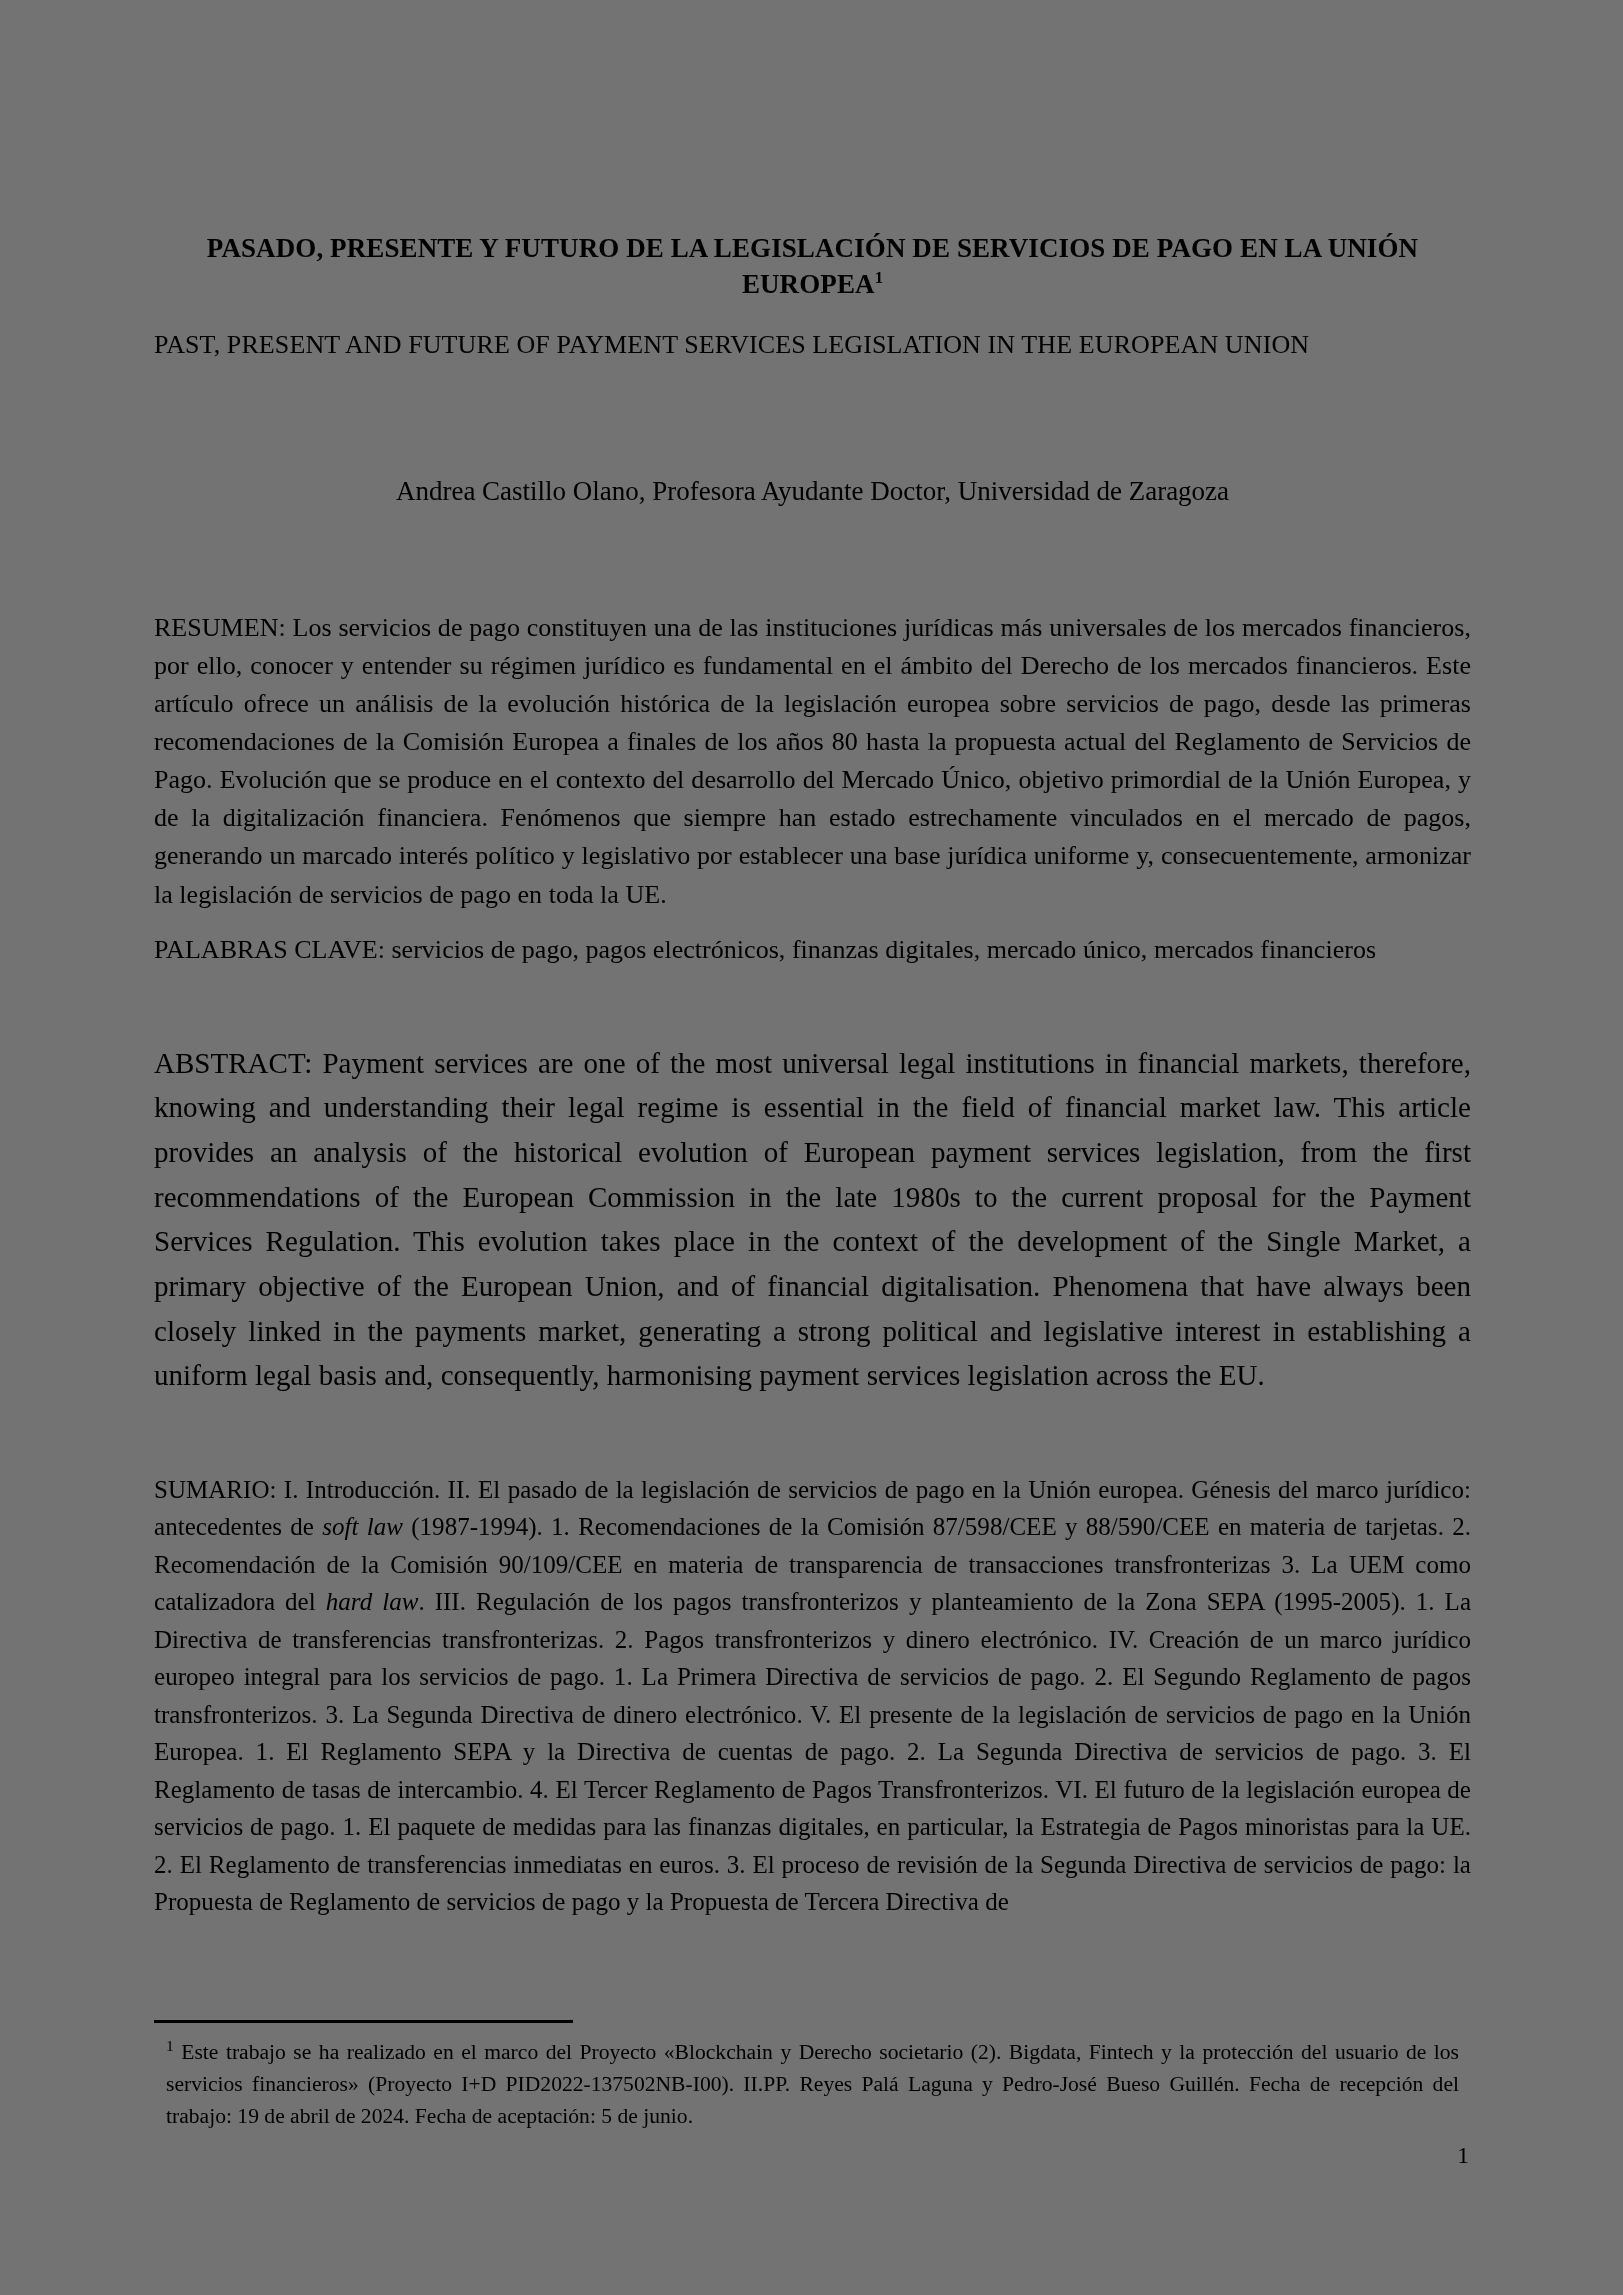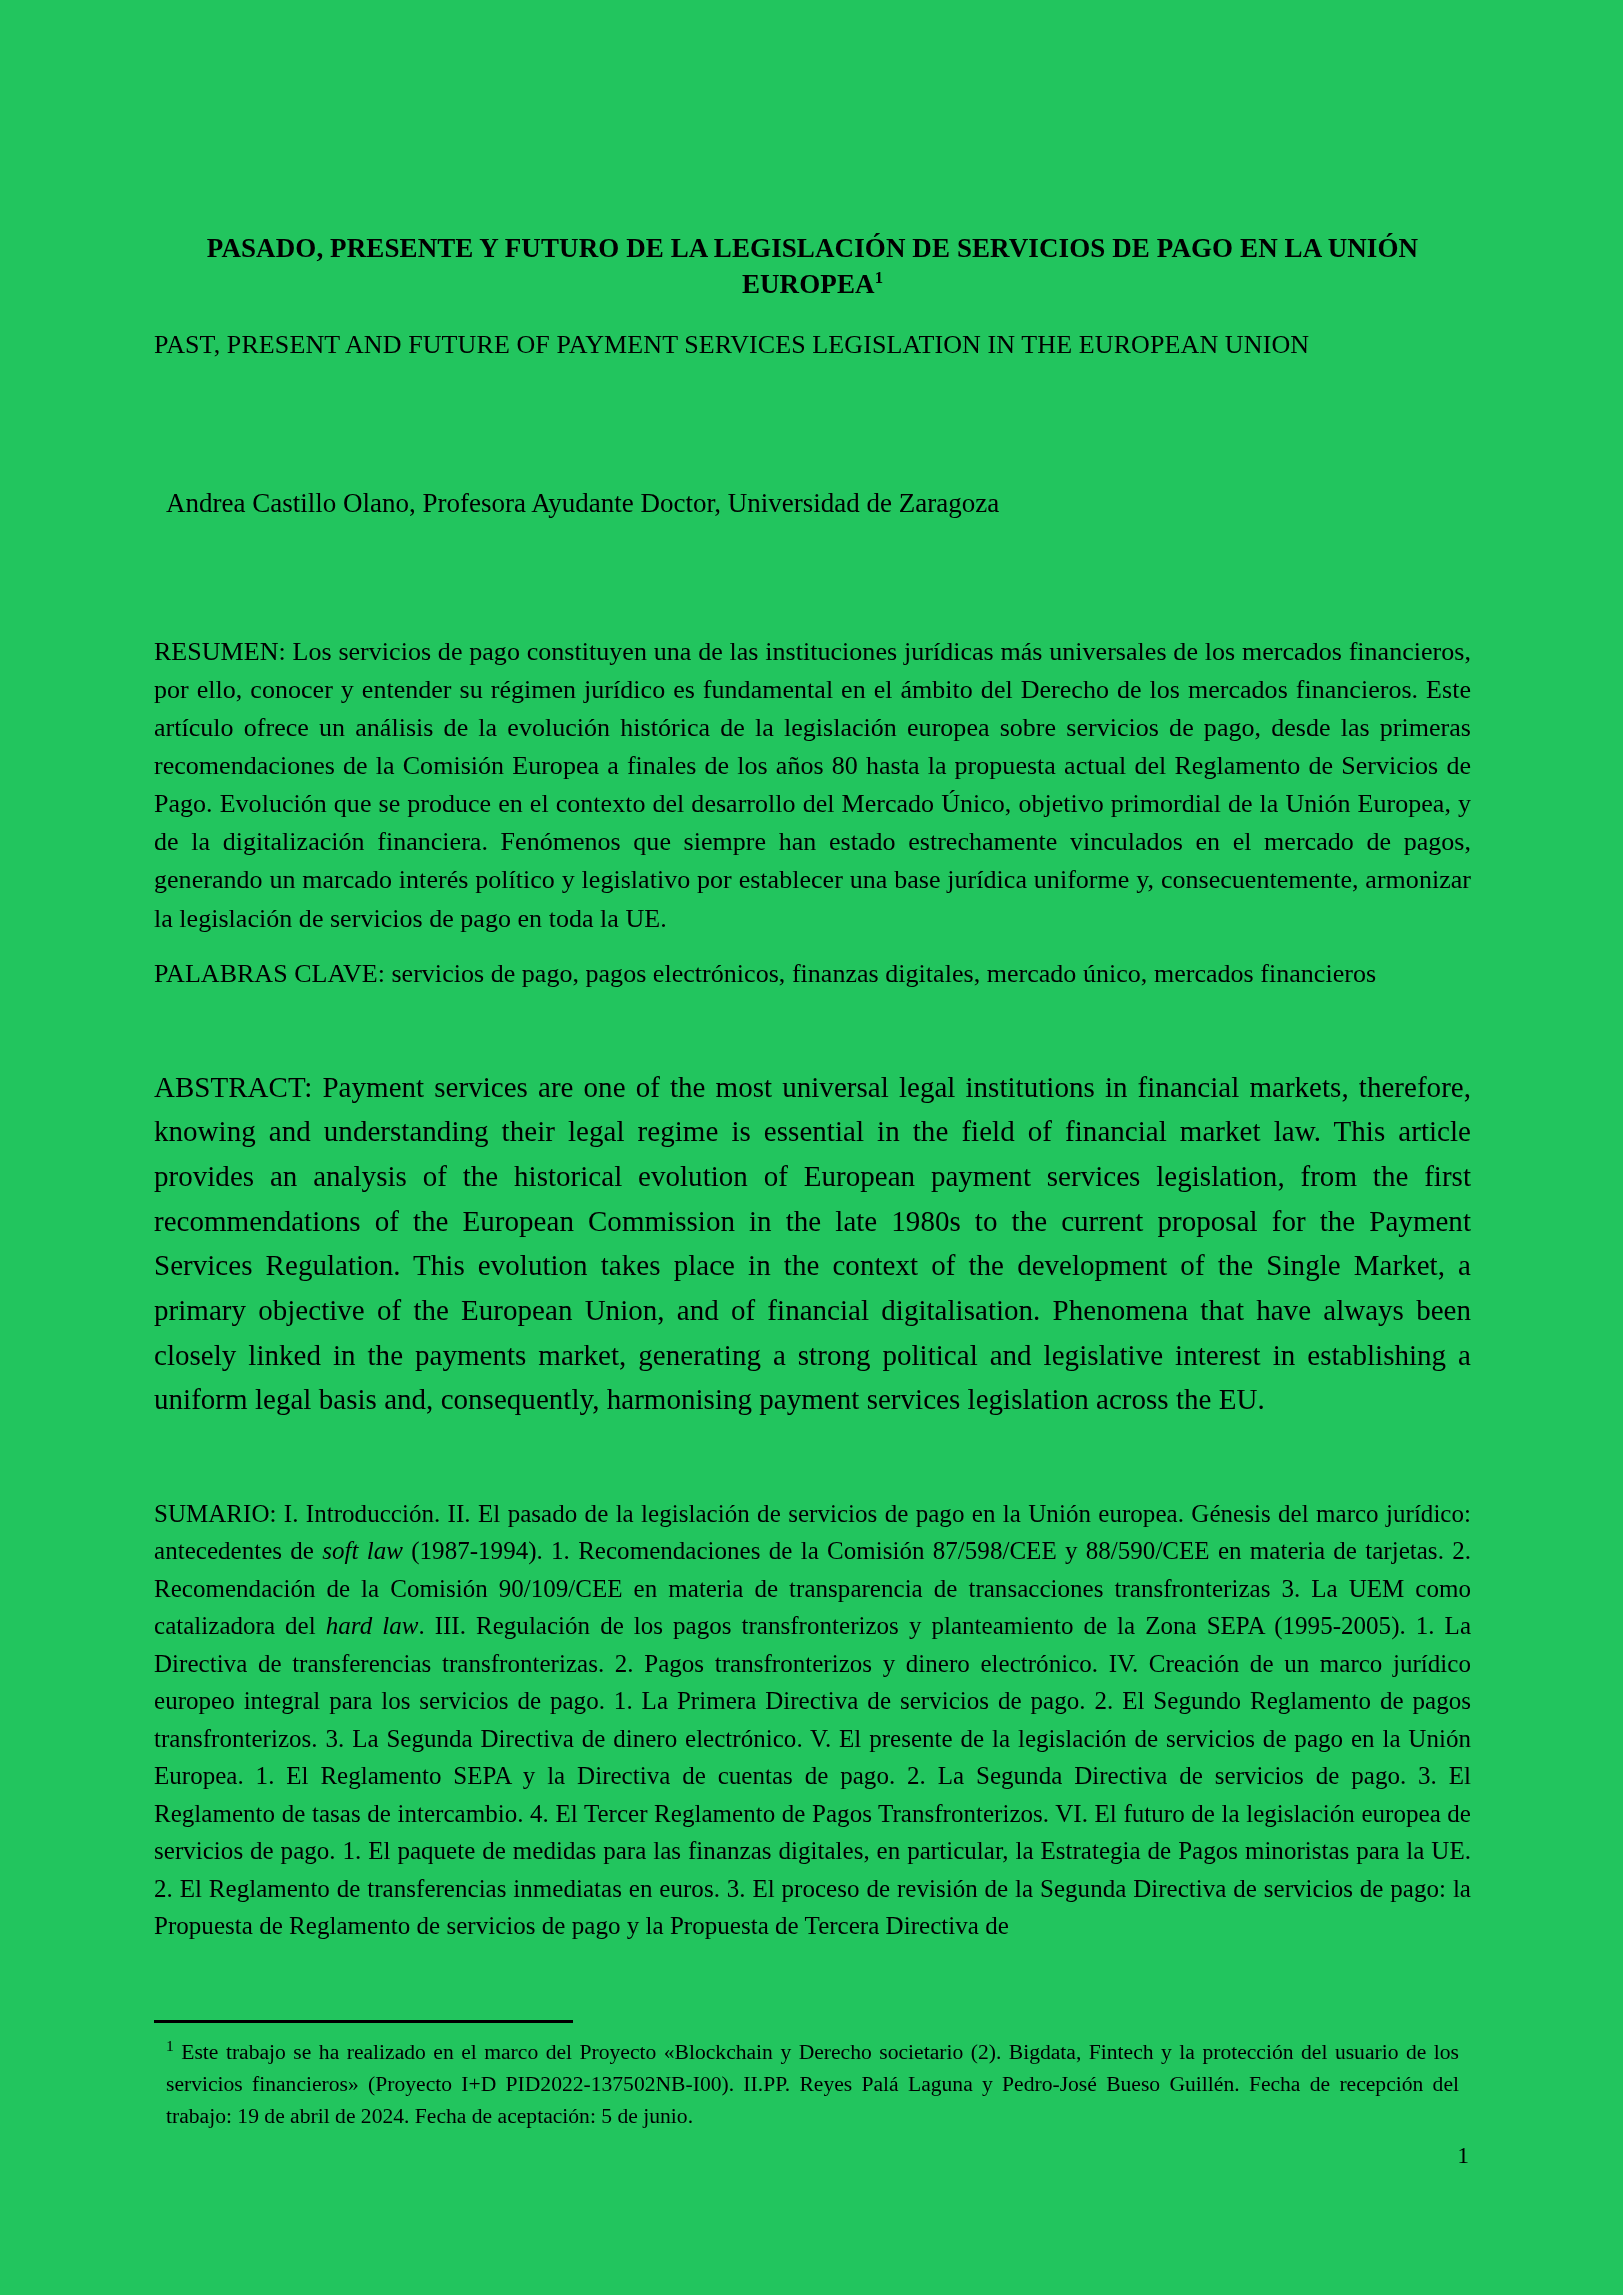--- a/index.html
+++ b/index.html
@@ -4,21 +4,21 @@
 <style>
   html, body {
     margin: 0;
     padding: 0;
     background: #ffffff;
   }
   .page {
     position: relative;
     width: 1623px;
     height: 2295px;
-    background: #22c55e;
+    background: #737373;
     font-family: "Liberation Serif", "DejaVu Serif", serif;
     color: #000000;
     box-sizing: border-box;
     overflow: hidden;
   }
   .content {
     position: absolute;
     left: 154px;
     top: 0;
     width: 1317px;
@@ -45,24 +45,24 @@
     padding-top: 26px;
     font-size: 26px;
     text-align: justify;
     text-align-last: left;
     line-height: 1.34;
     letter-spacing: 0.1px;
   }
 
   
   .author {
-    margin: 12px;
+    margin: 0;
     padding-top: 110px;
     font-size: 27px;
-    text-align: left;
+    text-align: center;
     line-height: 1.4;
   }
 
   
   .para {
     margin: 0;
     font-size: 26px;
     line-height: 1.465;
     text-align: justify;
     text-align-last: left;

